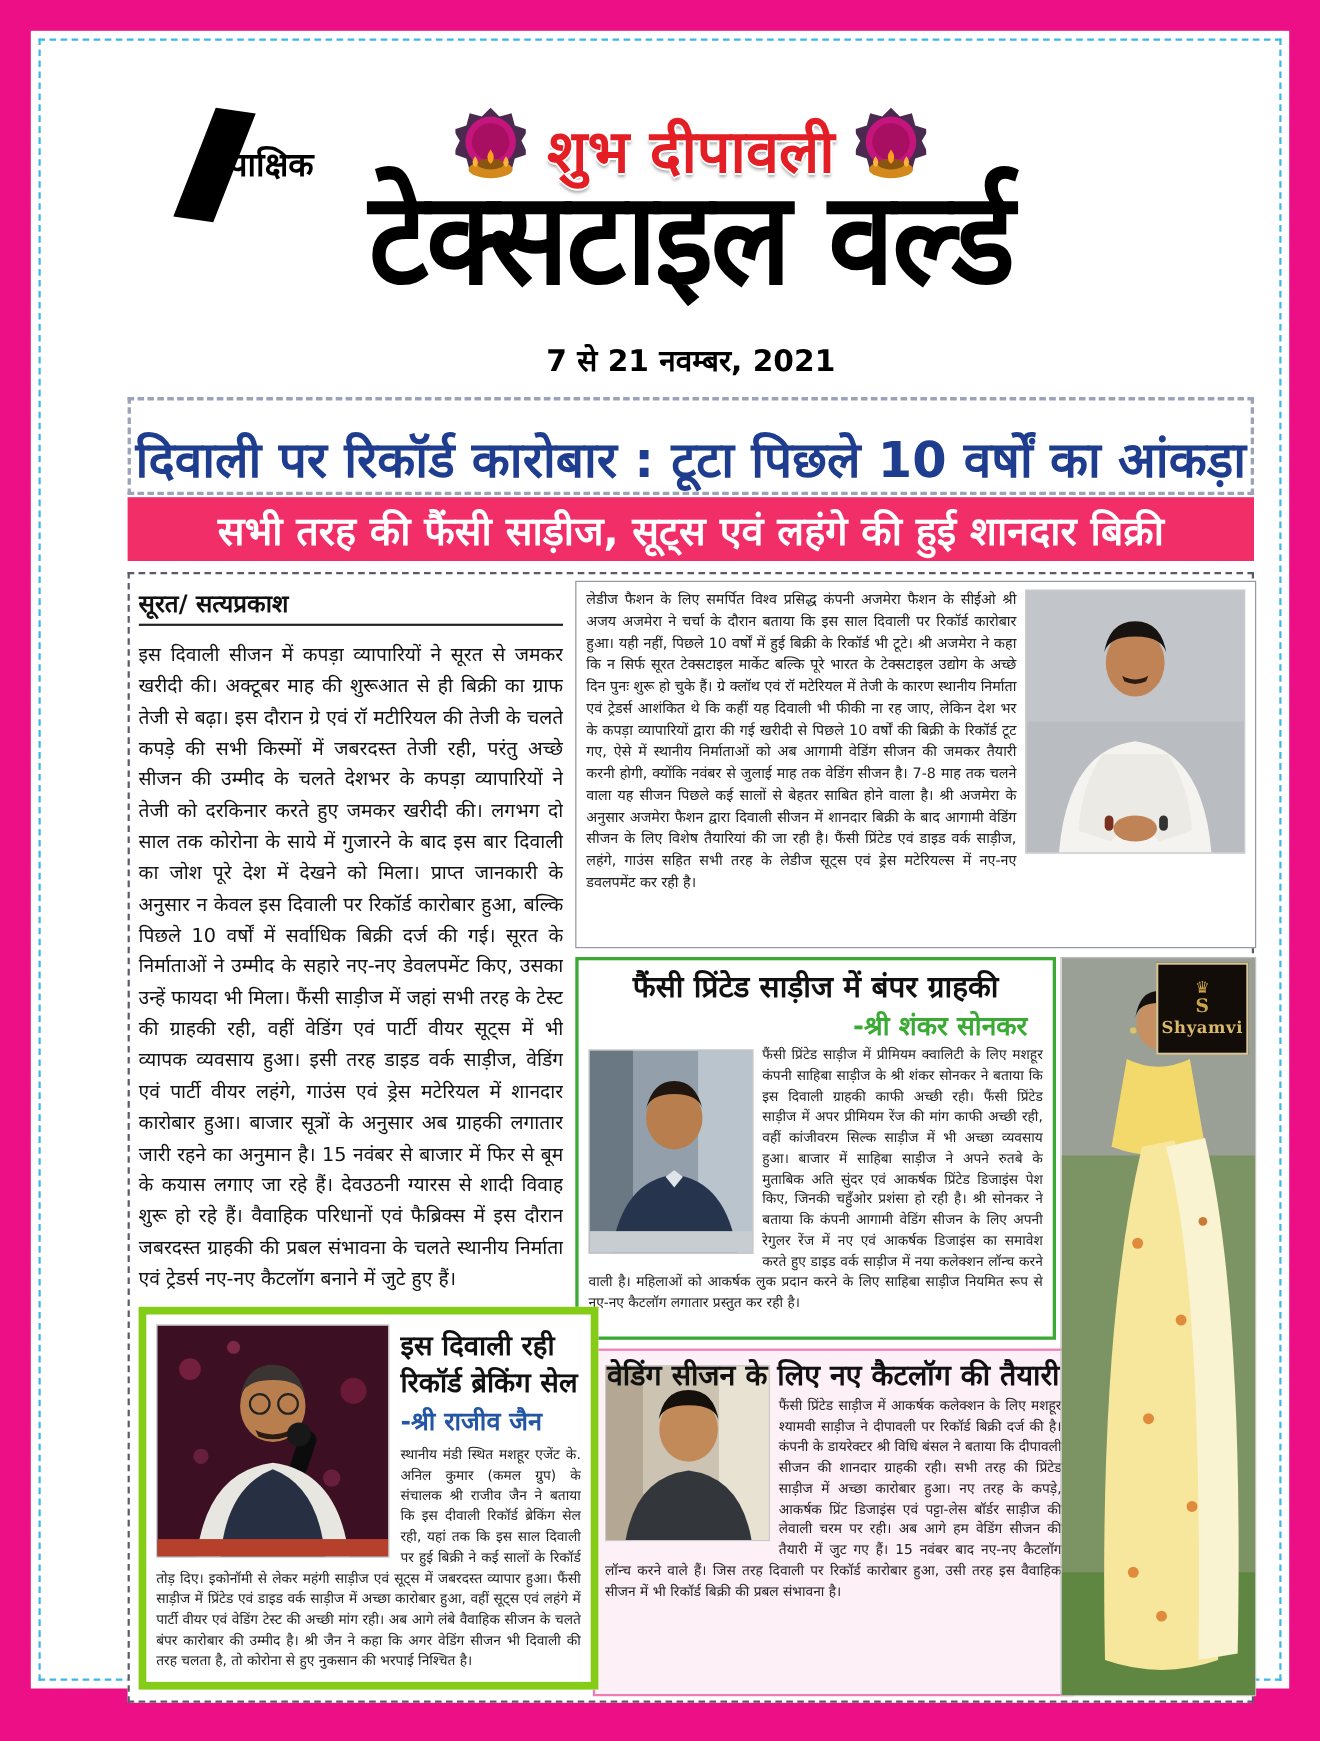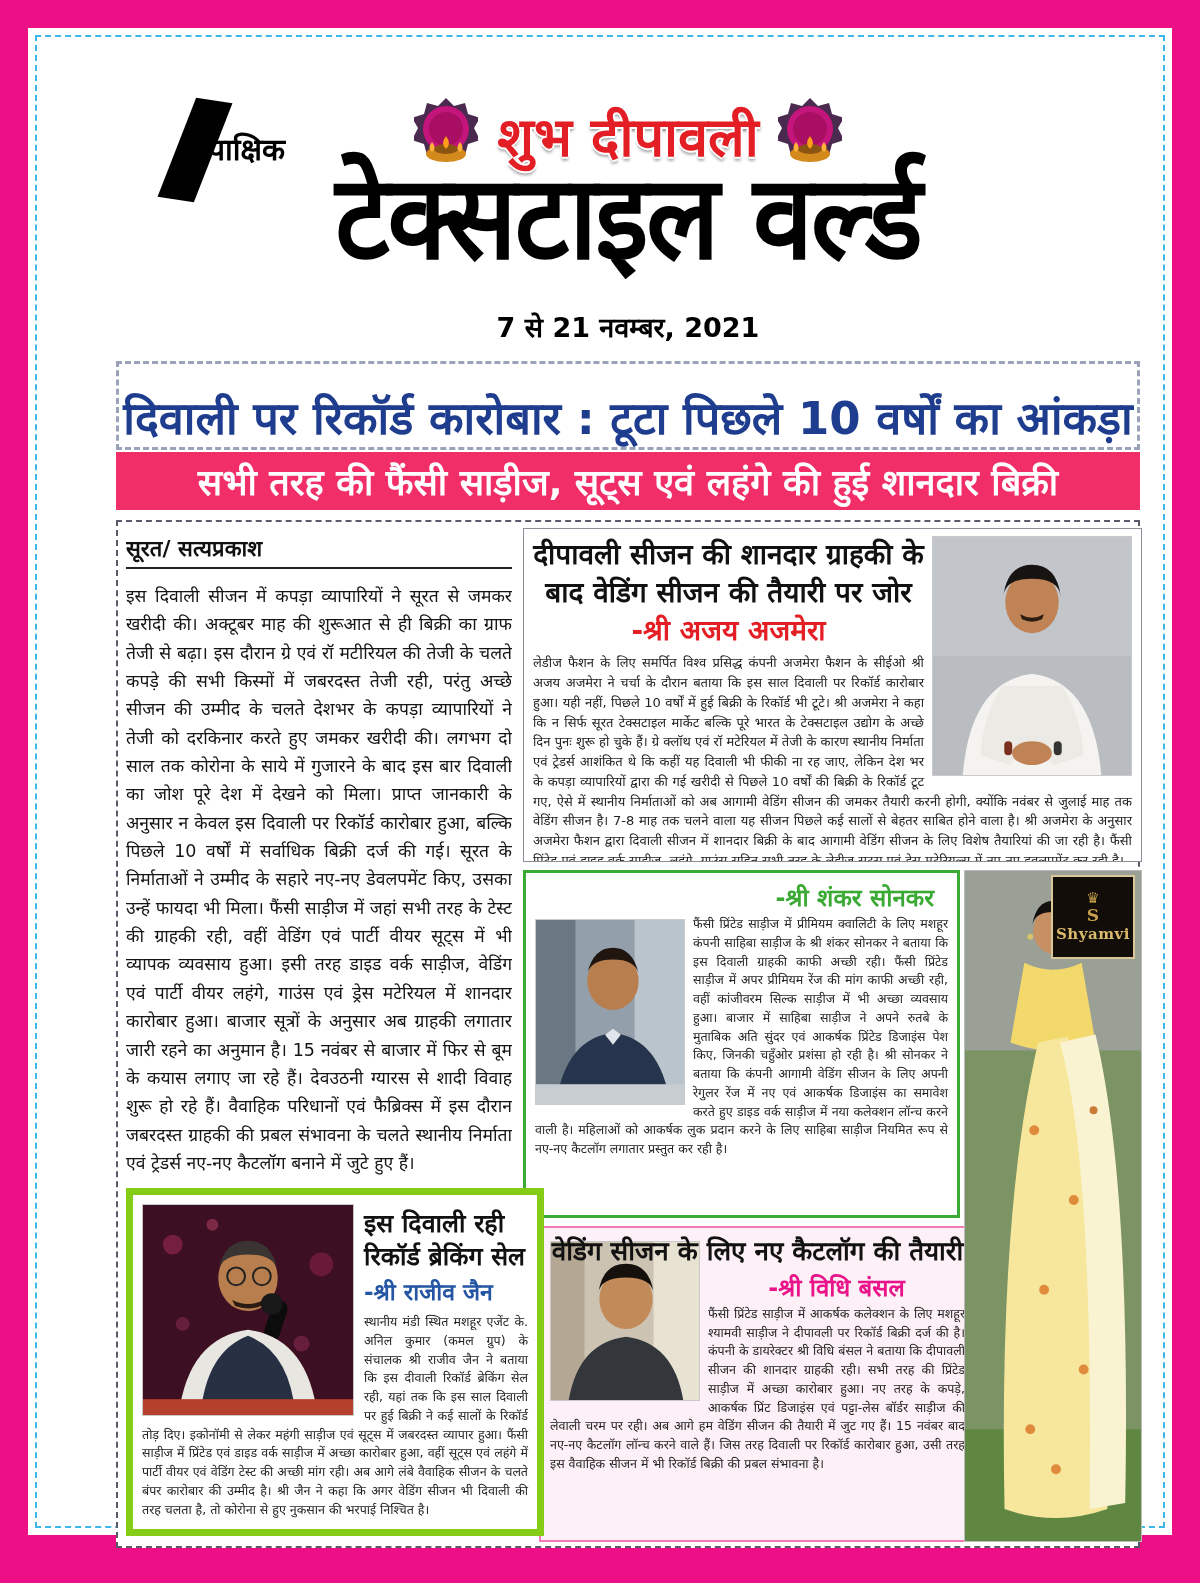--- a/index.html
+++ b/index.html
@@ -174,28 +174,25 @@
             <ellipse cx="100" cy="66" rx="27" ry="31" fill="#c08355"></ellipse>
             <path d="M71 60 q4 -32 29 -32 q25 0 29 32 q-2 -18 -29 -18 q-27 0 -29 18" fill="#171310"></path>
             <path d="M88 78 q12 7 24 0 l-2 5 q-10 5 -20 0 z" fill="#2b1b12"></path>
             <path d="M30 240 q8 -94 70 -102 q62 8 70 102 z" fill="#f4f3ef"></path>
             <path d="M70 150 q-20 30 -22 70 l30 10 q20 -30 44 0 l30 -10 q-2 -40 -22 -70" fill="#eceae4"></path>
             <ellipse cx="100" cy="218" rx="20" ry="12" fill="#c08355"></ellipse>
             <rect x="72" y="206" width="8" height="14" rx="4" fill="#7a2f1f"></rect>
             <rect x="122" y="206" width="8" height="14" rx="4" fill="#333"></rect>
           </svg>
         </div>
-        <div class="h-ajmera">
-          <span>दीपावली सीजन की शानदार ग्राहकी के बाद वेडिंग सीजन की तैयारी पर जोर</span>
-          <span class="speaker">-श्री अजय अजमेरा</span>
-        </div>
         <p>लेडीज फैशन के लिए समर्पित विश्व प्रसिद्ध कंपनी अजमेरा फैशन के सीईओ श्री अजय अजमेरा ने चर्चा के दौरान बताया कि इस साल दिवाली पर रिकॉर्ड कारोबार हुआ। यही नहीं, पिछले 10 वर्षों में हुई बिक्री के रिकॉर्ड भी टूटे। श्री अजमेरा ने कहा कि न सिर्फ सूरत टेक्सटाइल मार्केट बल्कि पूरे भारत के टेक्सटाइल उद्योग के अच्छे दिन पुनः शुरू हो चुके हैं। ग्रे क्लॉथ एवं रॉ मटेरियल में तेजी के कारण स्थानीय निर्माता एवं ट्रेडर्स आशंकित थे कि कहीं यह दिवाली भी फीकी ना रह जाए, लेकिन देश भर के कपड़ा व्यापारियों द्वारा की गई खरीदी से पिछले 10 वर्षों की बिक्री के रिकॉर्ड टूट गए, ऐसे में स्थानीय निर्माताओं को अब आगामी वेडिंग सीजन की जमकर तैयारी करनी होगी, क्योंकि नवंबर से जुलाई माह तक वेडिंग सीजन है। 7-8 माह तक चलने वाला यह सीजन पिछले कई सालों से बेहतर साबित होने वाला है। श्री अजमेरा के अनुसार अजमेरा फैशन द्वारा दिवाली सीजन में शानदार बिक्री के बाद आगामी वेडिंग सीजन के लिए विशेष तैयारियां की जा रही है। फैंसी प्रिंटेड एवं डाइड वर्क साड़ीज, लहंगे, गाउंस सहित सभी तरह के लेडीज सूट्स एवं ड्रेस मटेरियल्स में नए-नए डवलपमेंट कर रही है।</p>
       </div>
 
       <div class="article box-sonkar">
+        <div class="h-sonkar">फैंसी प्रिंटेड साड़ीज में बंपर ग्राहकी</div>
         <span class="sp-sonkar">-श्री शंकर सोनकर</span>
         <div class="photo">
           <svg viewBox="0 0 150 186" preserveAspectRatio="none">
             <rect width="150" height="186" fill="#93a0ab"></rect>
             <rect x="100" width="50" height="186" fill="#b9c4cc"></rect>
             <rect x="0" width="40" height="186" fill="#6a7884"></rect>
             <ellipse cx="78" cy="62" rx="26" ry="29" fill="#b97e4e"></ellipse>
             <path d="M52 54 q6 -26 26 -26 q20 0 26 26 q-4 -14 -26 -14 q-22 0 -26 14" fill="#20160f"></path>
             <path d="M20 186 q10 -66 58 -72 q48 6 58 72 z" fill="#27344d"></path>
             <path d="M70 116 l8 10 l8 -10 l-8 -6 z" fill="#dfe5ea"></path>
@@ -210,21 +207,20 @@
         <div class="photo">
           <svg viewBox="0 0 150 160" preserveAspectRatio="none">
             <rect width="150" height="160" fill="#cdc3b2"></rect>
             <rect x="104" width="46" height="160" fill="#e8e2d3"></rect>
             <rect x="0" width="34" height="160" fill="#b4a894"></rect>
             <ellipse cx="76" cy="58" rx="27" ry="30" fill="#c28a58"></ellipse>
             <path d="M48 52 q4 -30 28 -30 q24 0 28 30 q-2 -16 -28 -16 q-26 0 -28 16" fill="#15100c"></path>
             <path d="M18 160 q10 -58 58 -64 q48 6 58 64 z" fill="#33373c"></path>
           </svg>
         </div>
-        <span class="sp-bansal">-श्री विधि बंसल</span>
         <p>फैंसी प्रिंटेड साड़ीज में आकर्षक कलेक्शन के लिए मशहूर श्यामवी साड़ीज ने दीपावली पर रिकॉर्ड बिक्री दर्ज की है। कंपनी के डायरेक्टर श्री विधि बंसल ने बताया कि दीपावली सीजन की शानदार ग्राहकी रही। सभी तरह की प्रिंटेड साड़ीज में अच्छा कारोबार हुआ। नए तरह के कपड़े, आकर्षक प्रिंट डिजाइंस एवं पट्टा-लेस बॉर्डर साड़ीज की लेवाली चरम पर रही। अब आगे हम वेडिंग सीजन की तैयारी में जुट गए हैं। 15 नवंबर बाद नए-नए कैटलॉग लॉन्च करने वाले हैं। जिस तरह दिवाली पर रिकॉर्ड कारोबार हुआ, उसी तरह इस वैवाहिक सीजन में भी रिकॉर्ड बिक्री की प्रबल संभावना है।</p>
       </div>
 
       <div class="article box-jain">
         <div class="photo">
           <svg viewBox="0 0 212 212" preserveAspectRatio="none">
             <rect width="212" height="212" fill="#3c0f22"></rect>
             <circle cx="30" cy="40" r="10" fill="#8c2748" opacity=".7"></circle>
             <circle cx="70" cy="20" r="6" fill="#a53b5e" opacity=".6"></circle>
             <circle cx="180" cy="60" r="12" fill="#7d2040" opacity=".7"></circle>

